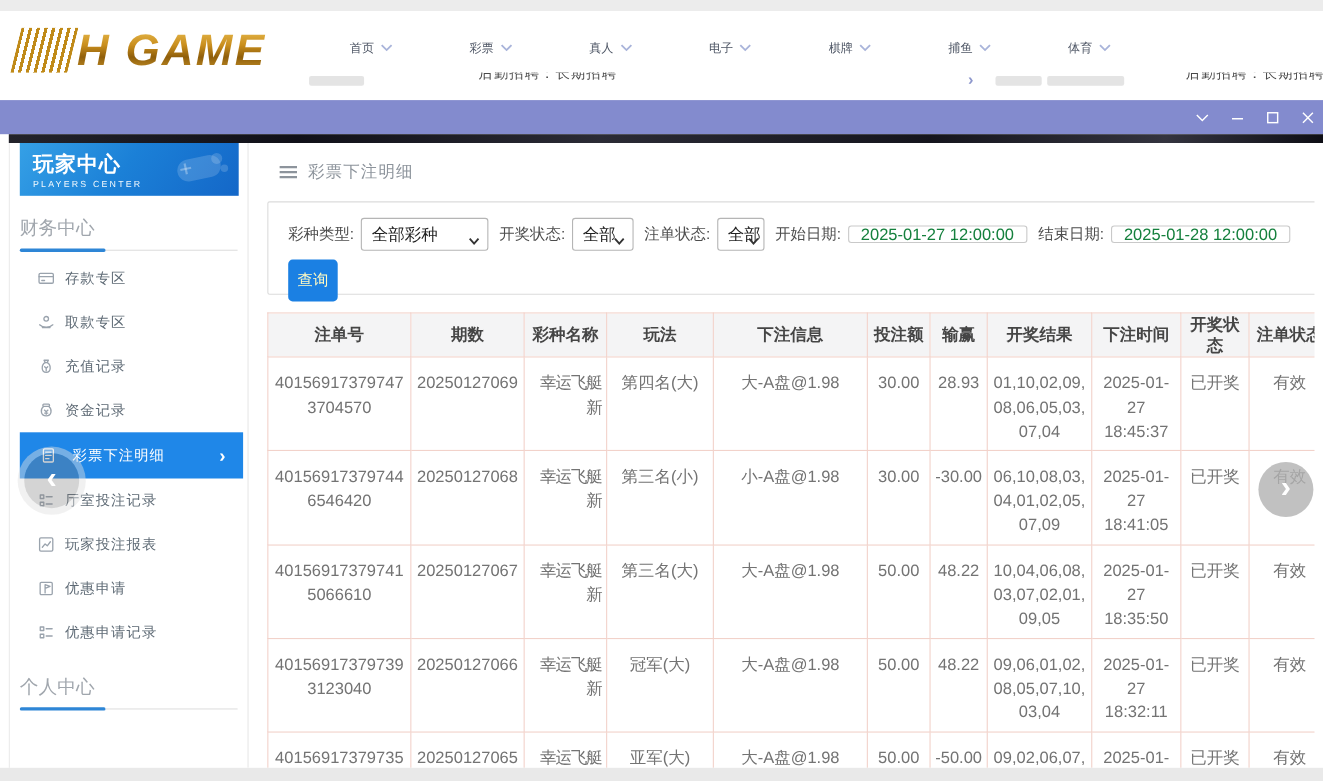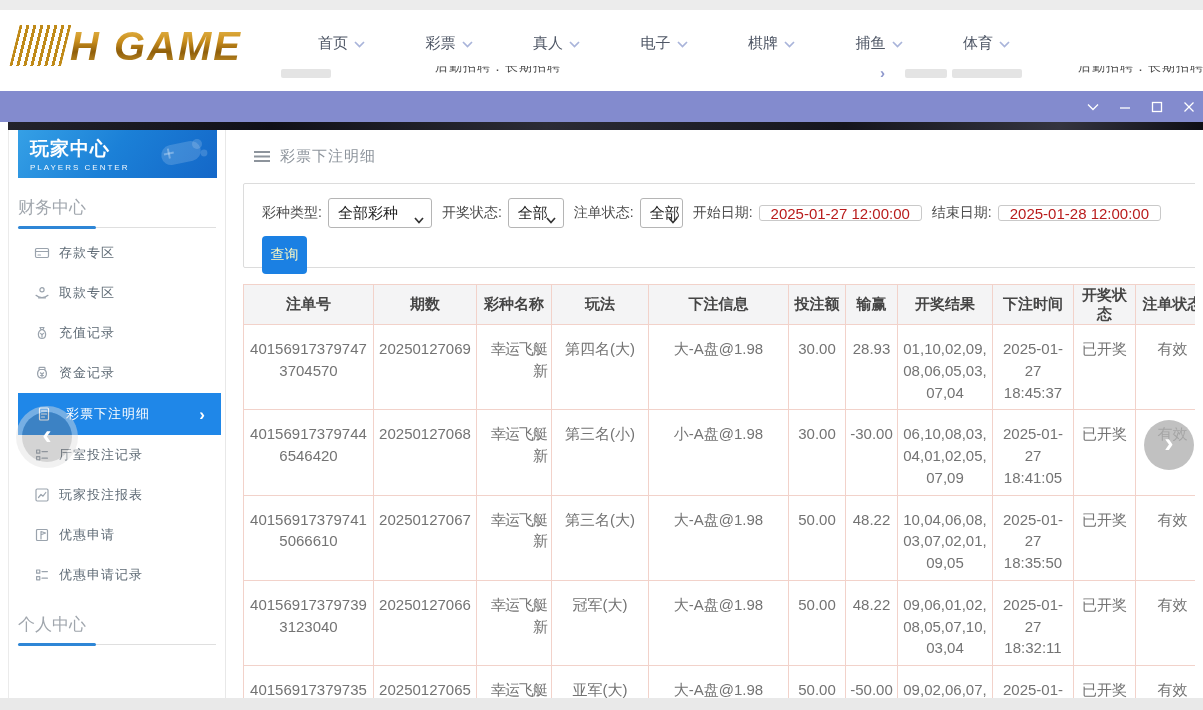--- a/index.html
+++ b/index.html
@@ -15,21 +15,21 @@
   .logo { position:absolute; left:14px; top:14px; display:flex; align-items:center; }
   .logo-stripes { width:52px; height:44px; margin-right:4px; transform:skewX(-14deg);
       background:repeating-linear-gradient(90deg,#c08a18 0 3px,rgba(0,0,0,0) 3px 7px);
       -webkit-mask-image:linear-gradient(180deg,#000,#000); }
   .logo-text { font-size:40px; font-weight:800; font-style:italic; letter-spacing:2px;
       background:linear-gradient(180deg,#ecc055 0%,#c98e1d 38%,#8f5e0a 62%,#d6a133 100%);
       -webkit-background-clip:text; background-clip:text; color:transparent; }
   .main-nav { position:absolute; left:318px; top:0; width:692px; height:66px;
       display:flex; justify-content:space-between; align-items:center; }
   .nav-item { display:flex; align-items:center; gap:6px; cursor:pointer; }
-  .nav-label { font-size:15px; color:#4e5665; }
+  .nav-label { font-size:11px; color:#4e5665; }
 
   
   .bg-strip { position:absolute; left:0; top:66px; width:1203px; height:15px; background:#fff; overflow:hidden; }
   .bg-block { position:absolute; top:3px; height:9px; background:#e4e4e4; border-radius:2px; }
   .bg-text { position:absolute; top:-8px; font-size:13px; color:#4a4a4a; letter-spacing:1px; white-space:nowrap; }
   .bg-caret { position:absolute; left:880px; top:-2px; color:#8d97cc; font-size:15px; font-weight:bold; }
 
   
   .titlebar { position:absolute; left:0; top:91px; width:1203px; height:31px; background:#838bce; }
   .win-controls { position:absolute; right:7px; top:0; height:31px; display:flex; align-items:center; gap:17px; }
@@ -71,25 +71,25 @@
   .ct-title { font-size:15px; color:#8d949c; letter-spacing:1px; }
 
   .filter-panel { margin-left:5px; width:966px; height:85px; border:1px solid #dcdcdc; border-radius:2px;
       background:#fff; padding:13px 0 0 18px; }
   .filter-row { display:flex; align-items:center; height:32px; }
   .f-label { font-size:14px; color:#4d4d4d; margin-right:6px; white-space:nowrap; }
   .sel { position:relative; height:30px; border:1px solid #b5b5b5; border-radius:3px; background:#fff;
       display:flex; align-items:center; padding:0 24px 0 9px; cursor:pointer; margin-right:10px; }
   .sel-val { font-size:15px; color:#222; white-space:nowrap; }
   .sel-caret { position:absolute; right:7px; top:11px; }
-  .sel.w-lg { width:104px; }
+  .sel.w-lg { width:116px; }
   .sel.w-md { width:56px; }
   .sel.w-sm { width:43px; }
   .date-box { height:16px; border:1px solid #c9c9c9; border-radius:3px; background:#fff;
-      display:flex; align-items:center; padding:0 11px; font-size:15px; color:#b91c1c; margin-right:10px; white-space:nowrap; }
+      display:flex; align-items:center; padding:0 11px; font-size:15px; color:#15803d; margin-right:10px; white-space:nowrap; }
   .btn-query { margin-top:7px; width:45px; height:38px; border:none; border-radius:4px; background:#1b80e3;
       color:#fef9c3; font-size:14px; cursor:pointer; font-family:inherit; }
 
   .bet-table { margin-left:5px; margin-top:16px; width:966px; border-collapse:collapse; table-layout:fixed; }
   .bet-table th { height:40px; background:#f4f4f5; border:1px solid #f2d2ca; font-size:15px; font-weight:700;
       color:#454545; text-align:center; padding:0 2px; overflow:hidden; }
   .bet-table td { border:1px solid #f2d2ca; background:#fff; font-size:15px; color:#737373; text-align:center;
       vertical-align:top; padding:13px 4px 6px 4px; line-height:1.45; }
   .bet-table td.c0, .bet-table td.c7 { word-break:break-all; }
   .bet-table td.c2 { letter-spacing:-1px;text-align:right; }

